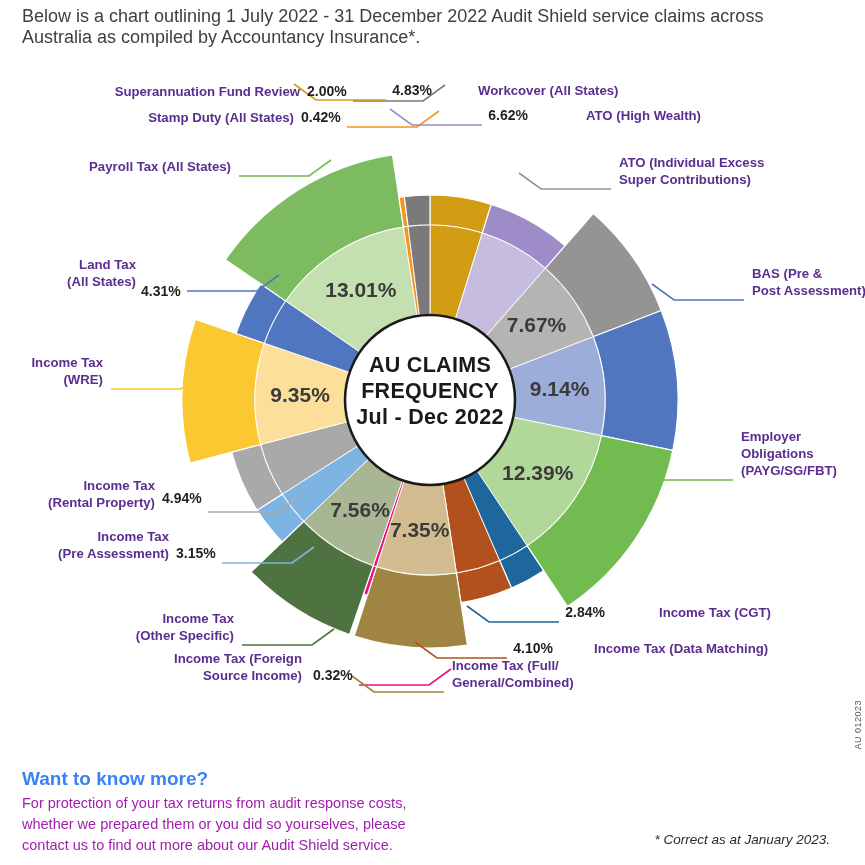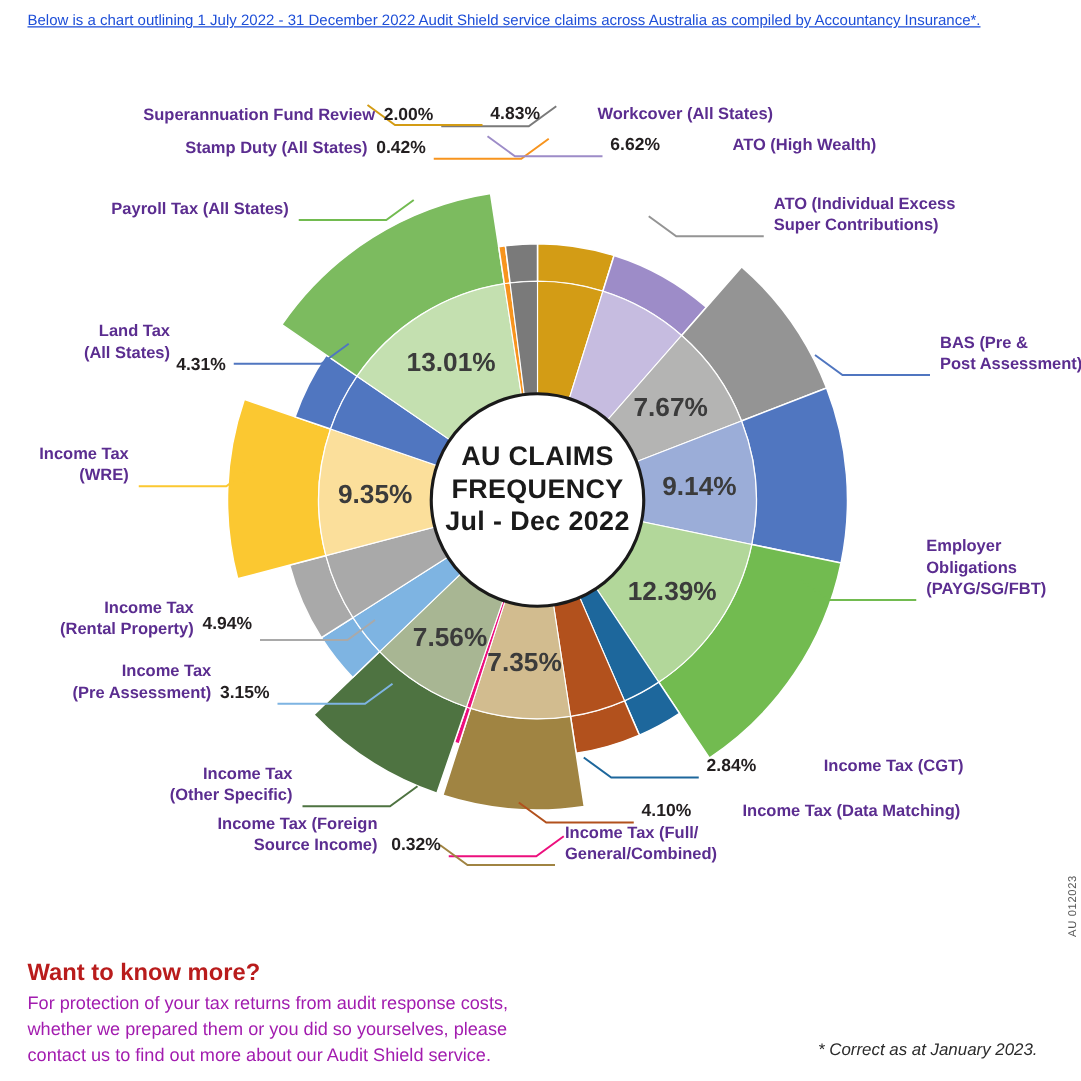--- a/index.html
+++ b/index.html
@@ -7,24 +7,23 @@
     width:865px;height:865px;
     background:#ffffff;
     font-family:"Liberation Sans",sans-serif;
     color:#231f20;
     overflow:hidden;
     position:relative;
   }
   .intro{
     position:absolute;
     left:22px; top:6px; width:790px;
-    font-size:12px;
+    font-size:18px;
     line-height:21px;
-    color:#1d4ed8;
-    text-decoration:underline;
+    color:#404040;
   }
   #chart-wrap{
     position:absolute; left:0; top:0; width:865px; height:740px;
   }
   svg{display:block;}
   .lbl{
     font-family:"Liberation Sans",sans-serif;
     font-weight:bold;
     fill:#5b2d90;
     font-size:13.2px;
@@ -44,21 +43,21 @@
   .center-txt{
     font-family:"Liberation Sans",sans-serif;
     font-weight:bold;
     fill:#1a1a1a;
     font-size:21.5px;
     letter-spacing:0.3px;
   }
   .leader{fill:none;stroke-width:1.6px;}
   .footer-head{
     position:absolute; left:22px; top:768px;
-    font-size:19px; font-weight:bold; color:#b91c1c;
+    font-size:19px; font-weight:bold; color:#3b82f6;
   }
   .footer-body{
     position:absolute; left:22px; top:793px; width:430px;
     font-size:14.5px; line-height:21px; color:#a21caf;
   }
   .correct{
     position:absolute; right:35px; top:832px;
     font-size:13.5px; font-style:italic; color:#2b2b2b;
   }
   .sidecode{

